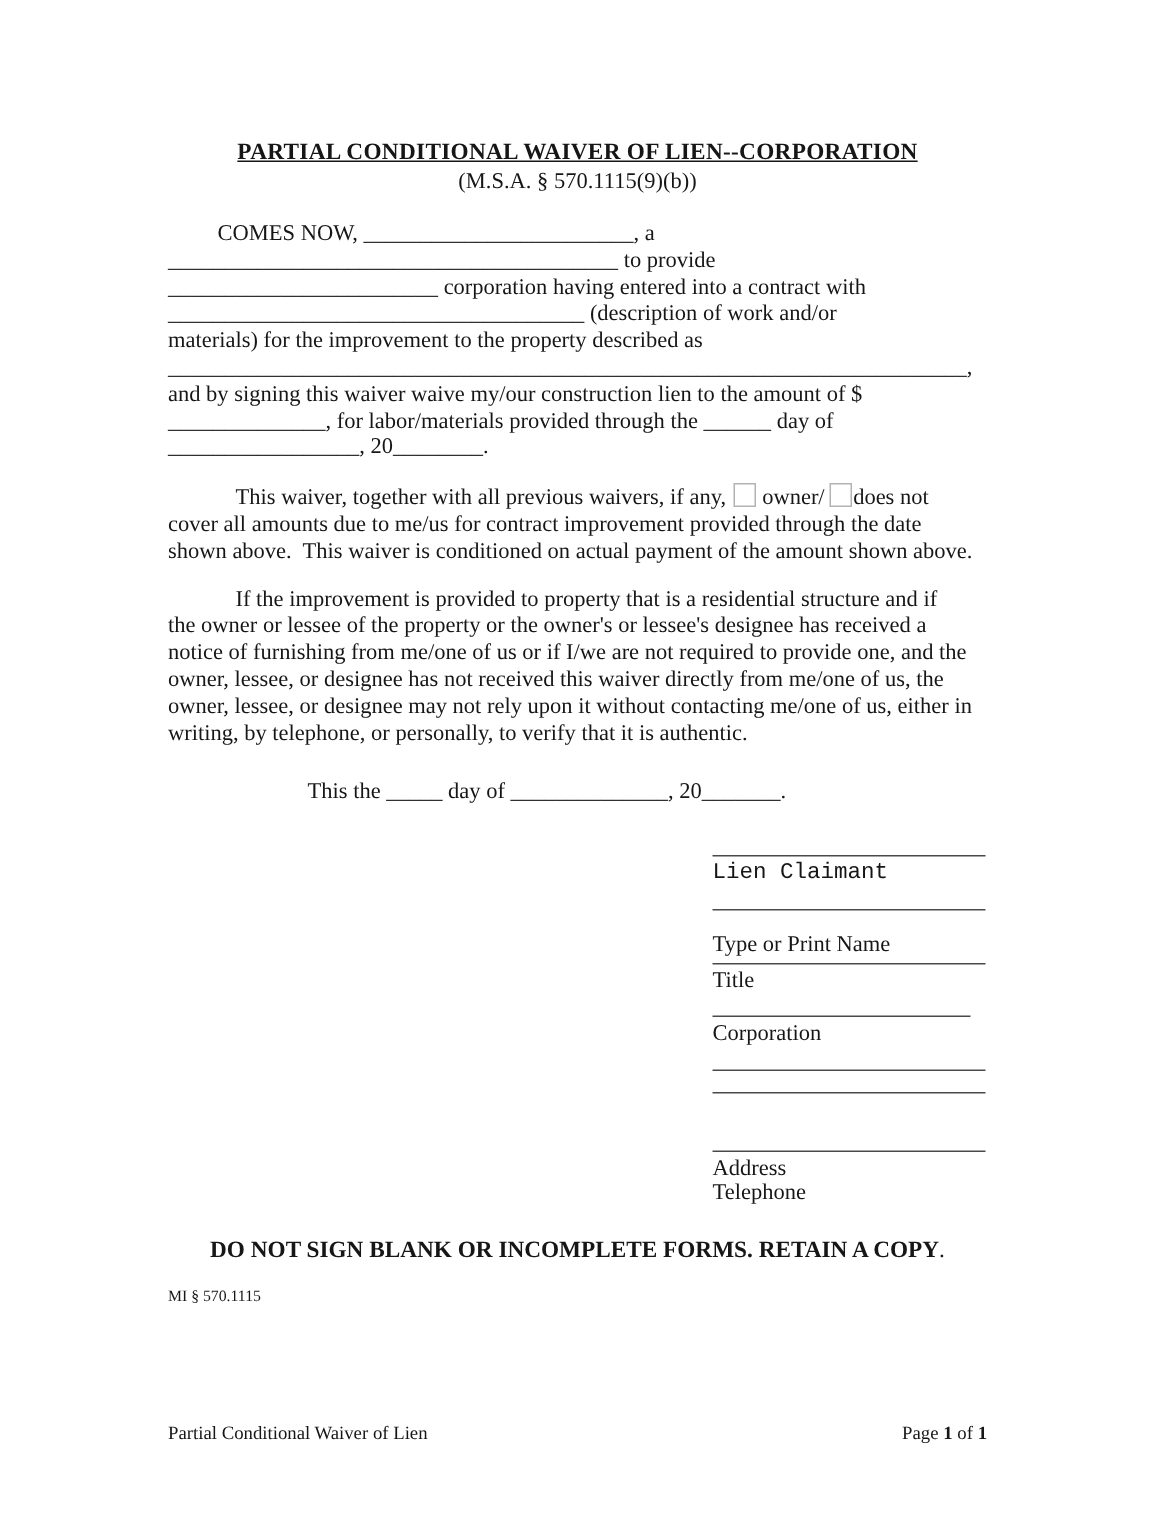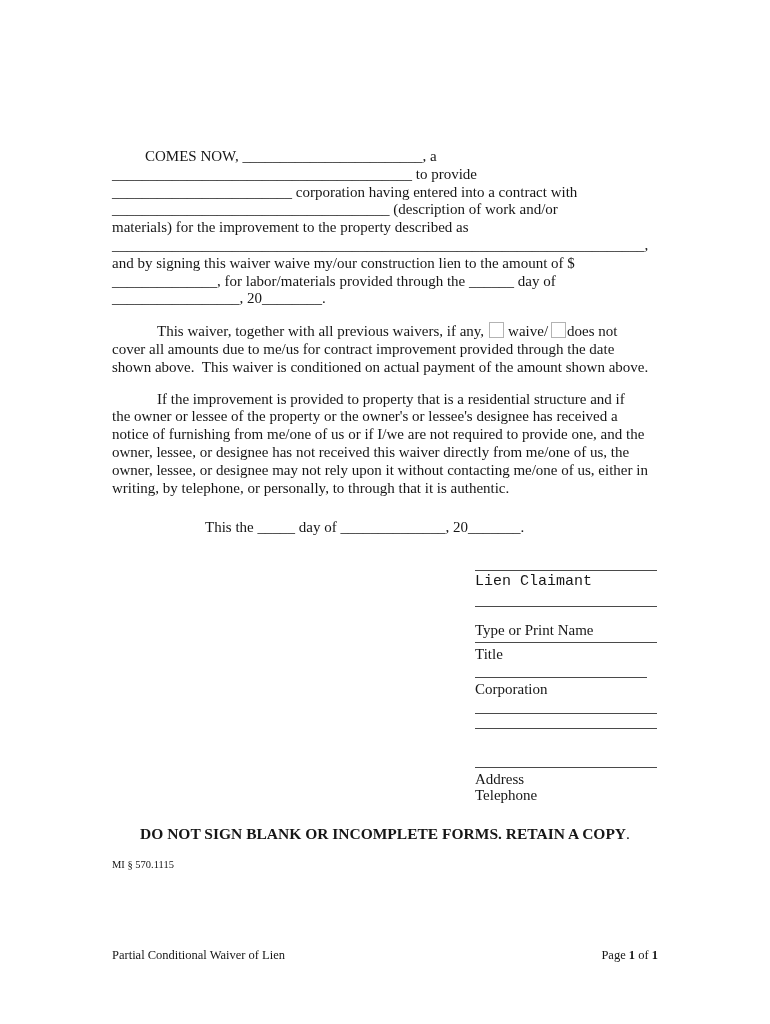--- a/index.html
+++ b/index.html
@@ -33,46 +33,50 @@
   .statute{position:absolute;top:859px;left:112px;font-size:10.5px;}
   .footer{position:absolute;top:948px;left:112px;right:112px;font-size:12.5px;display:flex;justify-content:space-between;}
   .footer .pagecount{white-space:pre;}
   .footer b{font-weight:bold;}
 </style>
 </head>
 <body>
 
 <div class="page">
 
+  <div class="title-block">
+    <div class="doc-title">PARTIAL CONDITIONAL WAIVER OF LIEN--CORPORATION</div>
+    <div class="doc-subtitle">(M.S.A. § 570.1115(9)(b))</div>
+  </div>
 
   <div class="body-text">
     <div class="line ind1">COMES NOW, ________________________, a</div>
     <div class="line">________________________________________ to provide</div>
     <div class="line">________________________ corporation having entered into a contract with</div>
     <div class="line">_____________________________________ (description of work and/or</div>
     <div class="line">materials) for the improvement to the property described as</div>
     <div class="line">_______________________________________________________________________,</div>
     <div class="line">and by signing this waiver waive my/our construction lien to the amount of $</div>
     <div class="line">______________, for labor/materials provided through the ______ day of</div>
     <div class="line">_________________, 20________.</div>
 
     <div class="para-gap"></div>
 
-    <div class="line ind2"><span>This waiver, together with all previous waivers, if any,</span><span class="cb cb1"></span><span>waive/</span><span class="cb cb2"></span><span>does not</span></div>
+    <div class="line ind2"><span>This waiver, together with all previous waivers, if any,</span><span class="cb cb1"></span><span>owner/</span><span class="cb cb2"></span><span>does not</span></div>
     <div class="line">cover all amounts due to me/us for contract improvement provided through the date</div>
     <div class="line">shown above.  This waiver is conditioned on actual payment of the amount shown above.</div>
 
     <div class="para-gap"></div>
 
     <div class="line ind2">If the improvement is provided to property that is a residential structure and if</div>
     <div class="line">the owner or lessee of the property or the owner's or lessee's designee has received a</div>
     <div class="line">notice of furnishing from me/one of us or if I/we are not required to provide one, and the</div>
     <div class="line">owner, lessee, or designee has not received this waiver directly from me/one of us, the</div>
     <div class="line">owner, lessee, or designee may not rely upon it without contacting me/one of us, either in</div>
-    <div class="line">writing, by telephone, or personally, to through that it is authentic.</div>
+    <div class="line">writing, by telephone, or personally, to verify that it is authentic.</div>
 
     <div class="para-gap-lg"></div>
 
     <div class="line ind3">This the _____ day of ______________, 20_______.</div>
   </div>
 
   <div class="sig-block">
     <div class="sig-line" style="top:8px;"></div>
     <div class="sig-label" style="top:11px;font-family:Liberation Mono, monospace;">Lien Claimant</div>
 

